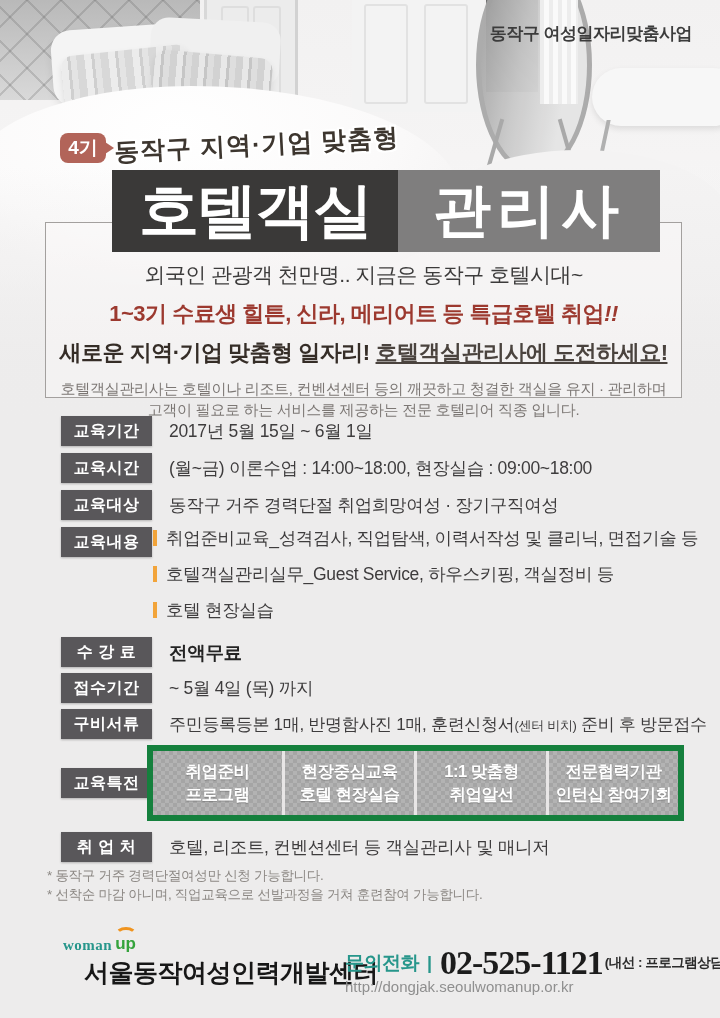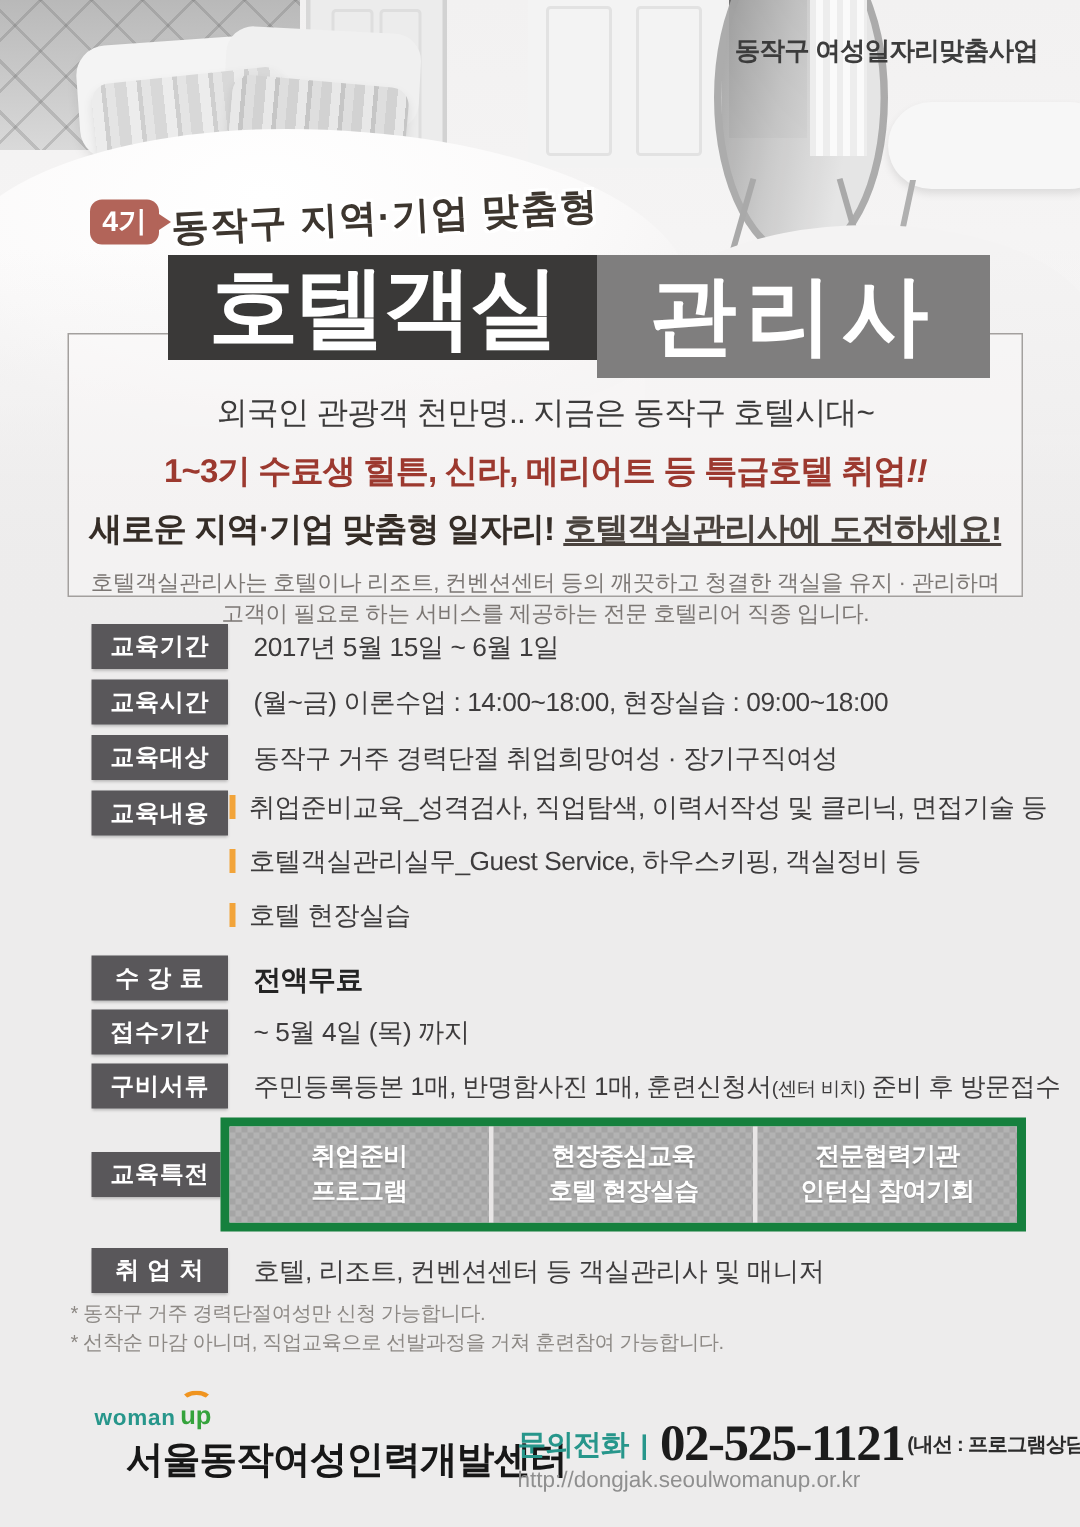--- a/index.html
+++ b/index.html
@@ -42,21 +42,21 @@
     background:linear-gradient(180deg,rgba(237,236,236,0) 0%,rgba(237,236,236,0) 38%,rgba(237,236,236,.45) 62%,rgba(237,236,236,.95) 84%,#edecec 100%);}
 
   
   .corner-tag{position:absolute;top:22px;right:28px;font-size:17px;font-weight:bold;color:#3c3c3c;letter-spacing:-0.5px;}
   .cohort-badge{position:absolute;left:60px;top:133px;width:46px;height:30px;background:#b26459;color:#fff;font-size:19px;font-weight:bold;
     border-radius:8px;display:flex;align-items:center;justify-content:center;}
   .cohort-badge::after{content:"";position:absolute;right:-8px;top:9px;border-top:6px solid transparent;border-bottom:6px solid transparent;border-left:9px solid #b26459;}
   .tagline{position:absolute;left:114px;top:128px;font-size:25px;font-weight:bold;color:#3d362f;transform:rotate(-3deg);letter-spacing:1px;
     text-shadow:-2px -2px 0 #fff,2px -2px 0 #fff,-2px 2px 0 #fff,2px 2px 0 #fff,0 -2px 0 #fff,0 2px 0 #fff,-2px 0 0 #fff,2px 0 0 #fff;}
   .main-title{position:absolute;left:112px;top:170px;display:flex;z-index:4;}
-  .title-primary{width:286px;height:70px;background:#3a3938;color:#fff;font-size:60px;font-weight:bold;letter-spacing:-2px;
+  .title-primary{width:286px;height:82px;background:#3a3938;color:#fff;font-size:60px;font-weight:bold;letter-spacing:-2px;
     display:flex;align-items:center;justify-content:center;}
   .title-secondary{width:262px;height:82px;background:#7f7e7e;color:#fff;font-size:58px;font-weight:bold;letter-spacing:6px;
     display:flex;align-items:center;justify-content:center;}
 
   
   .intro-box{position:absolute;left:45px;top:222px;width:637px;height:176px;border:1px solid #a3a09e;background:rgba(252,251,251,.42);
     z-index:3;text-align:center;box-sizing:border-box;padding-top:38px;}
   .intro-line-1{font-size:21px;color:#3c3b3b;font-weight:400;margin-bottom:10px;letter-spacing:-0.5px;}
   .intro-line-2{font-size:22px;color:#9c392f;font-weight:bold;margin-bottom:9px;letter-spacing:-0.5px;}
   .intro-line-2 .em{font-style:italic;}
@@ -85,21 +85,21 @@
     background-size:8px 8px;background-position:0 0,4px 4px;
     display:flex;flex-direction:column;align-items:center;justify-content:center;color:#fff;font-size:16.5px;font-weight:bold;
     line-height:23px;text-shadow:0 1px 1px rgba(0,0,0,.22);text-align:center;letter-spacing:-0.5px;}
   .perk-cell:first-child{border-left:none;}
 
   
   .notes{position:absolute;left:47px;top:866px;z-index:3;font-size:13.5px;color:#8d8985;line-height:19px;letter-spacing:-0.3px;}
 
   
   .logo{position:absolute;left:63px;top:934px;z-index:3;display:flex;align-items:flex-end;}
-  .logo-woman{font-size:15px;font-weight:bold;color:#27968b;letter-spacing:0.5px;}
+  .logo-woman{font-size:15px;font-weight:bold;color:#27968b;letter-spacing:0.5px;font-family:Liberation Serif, serif;}
   .logo-up{position:relative;font-size:17px;font-weight:bold;color:#35a33c;margin-left:3px;line-height:20px;}
   .logo-up::before{content:"";position:absolute;left:0;top:-7px;width:16px;height:10px;border:3px solid transparent;border-top:3px solid #f0941f;border-radius:50%;}
   .org-name{position:absolute;left:84px;top:956px;z-index:3;font-size:25px;font-weight:bold;color:#171717;letter-spacing:-0.5px;}
   .contact{position:absolute;left:345px;top:944px;z-index:3;display:flex;align-items:center;white-space:nowrap;}
   .phone-label{font-size:19px;font-weight:bold;color:#27968b;letter-spacing:-0.5px;}
   .phone-sep{font-size:18px;font-weight:bold;color:#27968b;margin:0 8px;}
   .phone-number{font-size:34px;font-weight:bold;color:#1c1c1c;letter-spacing:-1px;font-family:Liberation Serif, serif;}
   .phone-ext{font-size:13.5px;color:#2c2c2c;font-weight:bold;margin-left:2px;letter-spacing:-0.5px;}
   .website{position:absolute;left:345px;top:978px;z-index:3;font-size:15px;color:#8f8f8f;}
 </style>
@@ -194,20 +194,24 @@
   <div class="perks">
     <div class="perk-cell">
       <div>취업준비</div>
       <div>프로그램</div>
     </div>
     <div class="perk-cell">
       <div>현장중심교육</div>
       <div>호텔 현장실습</div>
     </div>
     <div class="perk-cell">
+      <div>1:1 맞춤형</div>
+      <div>취업알선</div>
+    </div>
+    <div class="perk-cell">
       <div>전문협력기관</div>
       <div>인턴십 참여기회</div>
     </div>
   </div>
 
   <div class="row" style="top:832px">
     <div class="row-label">취 업 처</div>
     <div class="row-value">호텔,  리조트,  컨벤션센터 등  객실관리사 및 매니저</div>
   </div>
 

